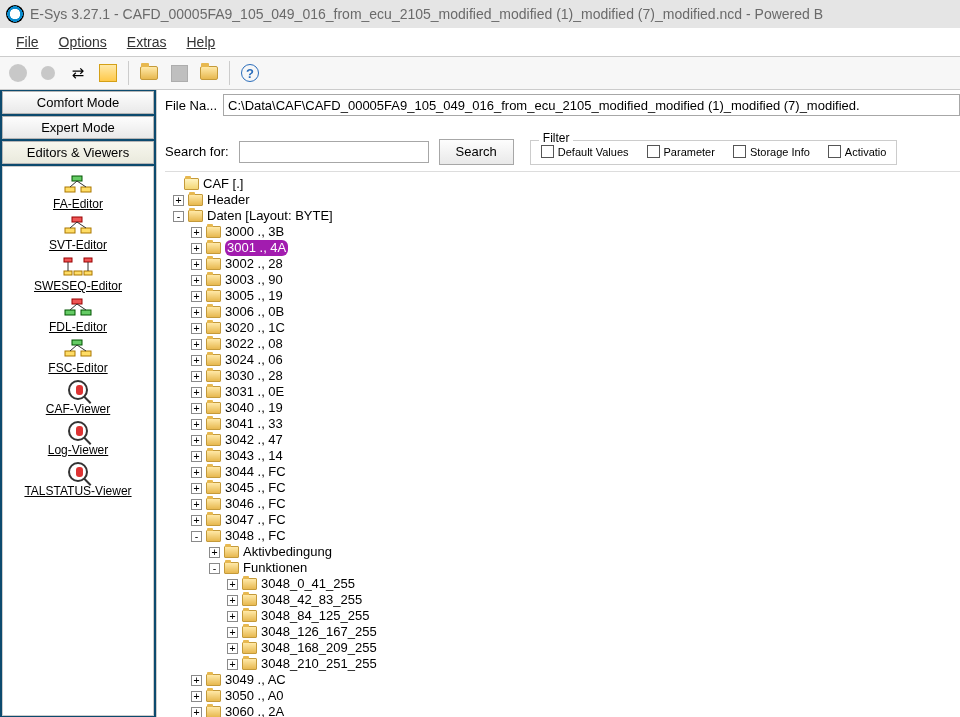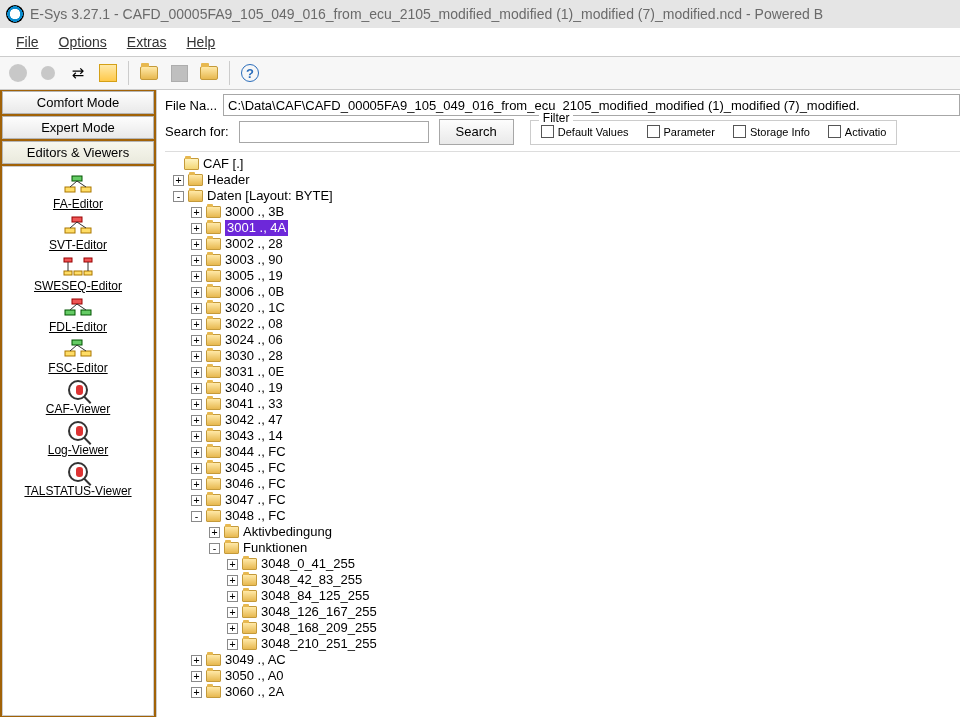--- a/index.html
+++ b/index.html
@@ -21,53 +21,53 @@
   .ico-arrow { font-size:15px; }
   .ico-box { width:18px; height:18px; border:1px solid #d4a017; background:linear-gradient(#ffe9a8,#ffc94a); }
   .ico-folder { width:18px; height:14px; background:linear-gradient(#ffe9a8,#e7b84f); border:1px solid #c49a3a; border-radius:2px; position:relative; }
   .ico-folder::before { content:""; position:absolute; top:-4px; left:0; width:8px; height:4px; background:#e7b84f; border-radius:1px 1px 0 0; }
   .ico-save { width:17px; height:17px; background:#888; border:1px solid #666; }
   .ico-help { width:18px; height:18px; border-radius:50%; border:1px solid #2a6dbb; color:#2a6dbb; font-weight:bold; font-size:13px; display:flex; align-items:center; justify-content:center; }
   .tool-sep { width:1px; height:24px; background:#ccc; margin:0 2px; }
 
   .workspace { display:flex; height: calc(717px - 28px - 28px - 34px); }
 
-  .sidepanel { width: 157px; flex-shrink:0; border-right: 1px solid #ccc; background:#a16207; display:flex; flex-direction:column; }
+  .sidepanel { width: 157px; flex-shrink:0; border-right: 1px solid #ccc; background:#0c4a6e; display:flex; flex-direction:column; }
   .sp-header { text-align:center; font-size:13px; padding:3px 0; border:1px solid #b5b5b5; background:linear-gradient(#fdfdfd,#e9e9e9); margin:1px 2px; }
   .sp-header.active { background:linear-gradient(#f7f7ee,#eaeadd); }
   .sp-icons { flex:1; overflow:auto; padding-top:4px; border:1px solid #ccc; margin: 1px 2px; background:#fff;}
   .editor-item { display:flex; flex-direction:column; align-items:center; padding:3px 0 1px 0; cursor:default;text-decoration:underline; }
   .editor-item .eico { width:34px; height:22px; display:flex; align-items:center; justify-content:center; }
   .editor-item .elabel { font-size:12px; color:#000; margin-top:1px; }
   .eico svg { width:32px; height:22px; }
   .magnifier { width:20px; height:20px; border:2px solid #333; border-radius:50%; position:relative; }
   .magnifier::after { content:""; position:absolute; width:9px; height:2px; background:#333; bottom:-3px; right:-6px; transform:rotate(45deg); }
   .magnifier .red { position:absolute; width:7px; height:10px; background:#d33; border-radius:3px; top:3px; left:6px; }
 
   .mainpane { flex:1; display:flex; flex-direction:column; padding:4px 0 0 8px; overflow:hidden; }
-  .filerow { display:flex; align-items:center; gap:6px; margin-bottom:2px; }
+  .filerow { display:flex; align-items:center; gap:6px; margin-bottom:22px; }
   .filerow label { white-space:nowrap; font-size:13px; }
   .filerow input { flex:1; height:22px; border:1px solid #a7a7a7; padding:0 4px; font-size:13px; font-family:inherit; }
 
   .searchrow { display:flex; align-items:center; gap:16px; margin-bottom:6px; }
   .searchrow .search-left { display:flex; align-items:center; gap:10px; }
   .searchrow input[type="text"] { width:190px; height:22px; border:1px solid #a7a7a7; padding:0 4px; }
   .searchrow button.search-btn { height:26px; padding:0 16px; border:1px solid #a7a7a7; background:linear-gradient(#fdfdfd,#e9e9e9); font-size:13px; }
   .filterbox { border:1px solid #ccc; padding:4px 10px 6px 10px; display:flex; gap:18px; align-items:center; position:relative; margin-top:2px; }
   .filterbox .legend { position:absolute; top:-10px; left:8px; background:#fff; padding:0 4px; font-size:12px; }
   .chk { display:flex; align-items:center; gap:4px; font-size:11px; }
   .chk .box { width:13px; height:13px; border:1px solid #555; background:#fff; }
 
   .tree { flex:1; overflow:auto; border-top:1px solid #ddd; padding:4px 0 4px 4px; font-family: Tahoma, sans-serif; font-size:13px; line-height:16px; }
   .tree-row { display:flex; align-items:center; height:16px; white-space:nowrap; }
   .expander { width:11px; height:11px; border:1px solid #8a8a8a; background:#fff; color:#000; font-size:10px; line-height:9px; text-align:center; margin-right:4px; flex-shrink:0; font-family:monospace; }
   .folder-ico { width:15px; height:12px; background:linear-gradient(#ffe9a8,#e7b84f); border:1px solid #c49a3a; border-radius:1px; margin-right:4px; flex-shrink:0; position:relative; }
   .folder-ico.caf { background:linear-gradient(#fff4c0,#f3d674); }
   .folder-ico::before{ content:""; position:absolute; top:-3px; left:0; width:6px; height:3px; background:#e7b84f; border-radius:1px 1px 0 0; }
-  .tree-label.selected { background:#6d28d9; color:#fff; padding:0 2px; }
+  .tree-label.selected { background:#a21caf; color:#fff; padding:0 2px;border-radius:6px; }
   .indent { display:inline-block; flex-shrink:0; }
 </style>
 </head>
 <body>
 
 <div class="titlebar">
   <div class="logo"></div>
   <div class="title-text">E-Sys 3.27.1 - CAFD_00005FA9_105_049_016_from_ecu_2105_modified_modified (1)_modified (7)_modified.ncd  - Powered B</div>
 </div>
 

